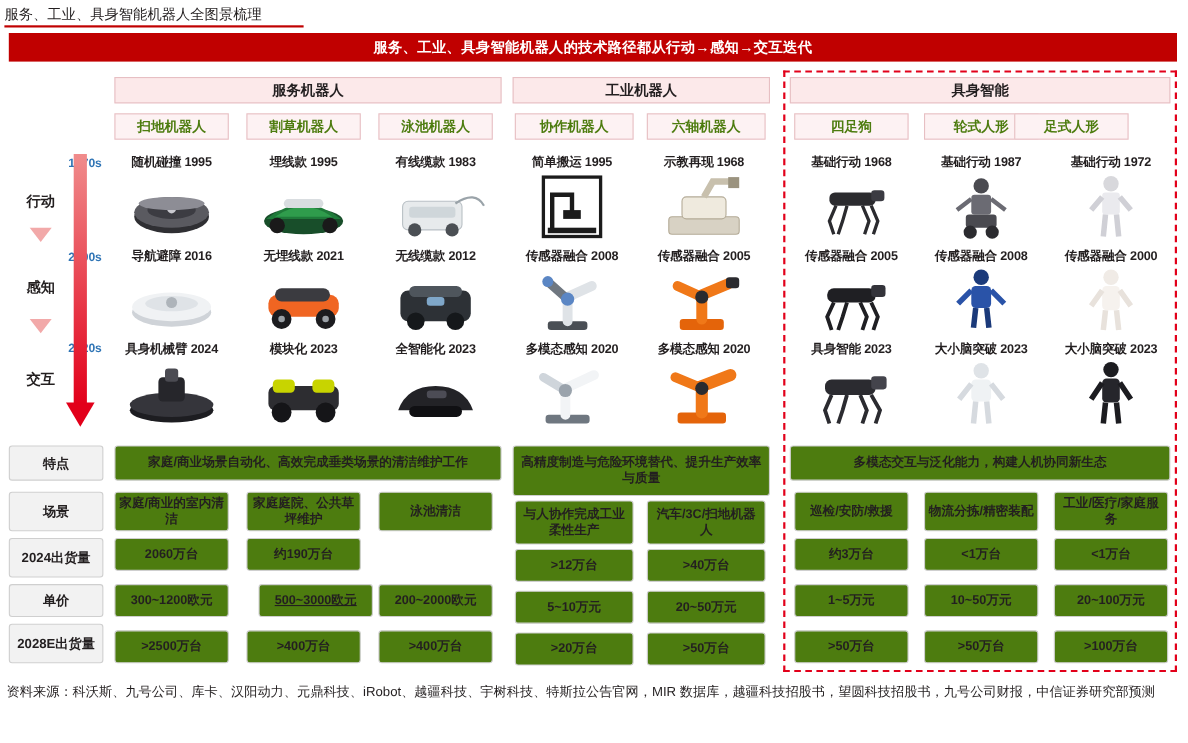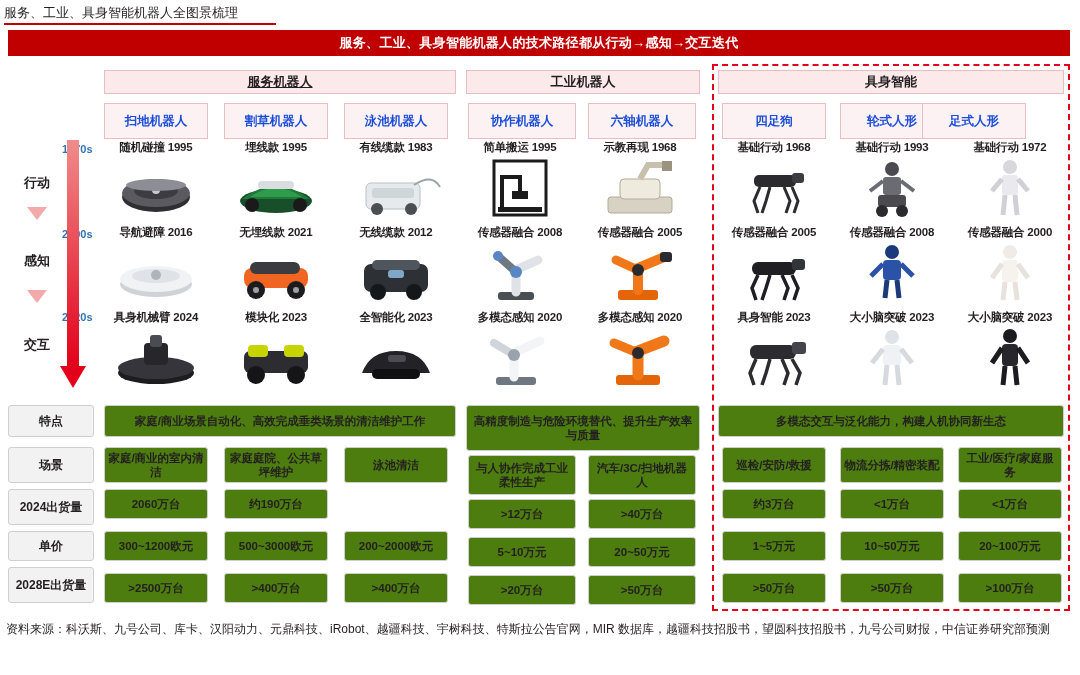--- a/index.html
+++ b/index.html
@@ -61,29 +61,29 @@
     display: flex;
     align-items: center;
     justify-content: center;
     font-size: 13px;
     font-weight: bold;
     color: #231f20;
     box-sizing: border-box;
   }
   .subgrp {
     position: absolute;
-    height: 36px;
+    height: 24px;
     background: #fdf2f3;
     border: 1px solid #e7bfc3;
     display: flex;
     align-items: center;
     justify-content: center;
     font-size: 12.5px;
     font-weight: bold;
-    color: #1d4ed8;
+    color: #4d7c0f;
     box-sizing: border-box;
   }
   
   .dashbox {
     position: absolute;
     left: 712px; top: 64px;
     width: 358px;
     height: 547px;
     border: 2px dashed #e2001a;
     box-sizing: border-box;
@@ -211,21 +211,21 @@
 
 <div class="page">
 
   <div class="doc-title">服务、工业、具身智能机器人全图景梳理</div>
   <div class="title-rule"></div>
 
   <div class="banner">服务、工业、具身智能机器人的技术路径都从行动→感知→交互迭代</div>
 
   <div class="dashbox"></div>
 
-  <div class="grp" style="left:104px; top:70px; width:352px;text-decoration:underline;">服务机器人</div>
+  <div class="grp" style="left:104px; top:70px; width:352px;">服务机器人</div>
   <div class="grp" style="left:466px; top:70px; width:234px;">工业机器人</div>
   <div class="grp" style="left:718px; top:70px; width:346px;">具身智能</div>
 
   <div class="subgrp" style="left:104px; top:103px; width:104px;">扫地机器人</div>
   <div class="subgrp" style="left:224px; top:103px; width:104px;">割草机器人</div>
   <div class="subgrp" style="left:344px; top:103px; width:104px;">泳池机器人</div>
 
   <div class="subgrp" style="left:468px; top:103px; width:108px;">协作机器人</div>
   <div class="subgrp" style="left:588px; top:103px; width:108px;">六轴机器人</div>
 
@@ -313,21 +313,21 @@
     <div class="cap">基础行动 1968</div>
     <div class="pic">
       <svg viewBox="0 0 104 62">
           <rect x="32" y="18" width="42" height="12" rx="5" fill="#2b2b2f"></rect>
           <rect x="70" y="16" width="12" height="10" rx="3" fill="#3b3b42"></rect>
           <path d="M38 30 L32 44 L36 56 M48 30 L44 44 L40 56 M62 30 L68 44 L64 56 M70 30 L76 44 L72 56" stroke="#2b2b2f" stroke-width="3" fill="none"></path>
         </svg>
     </div>
   </div>
   <div class="item wide" style="left:840px; top:140px;">
-    <div class="cap">基础行动 1993</div>
+    <div class="cap">基础行动 1987</div>
     <div class="pic">
       <svg viewBox="0 0 104 62">
           <circle cx="52" cy="12" r="7" fill="#4a4a50"></circle>
           <rect x="43" y="20" width="18" height="18" rx="3" fill="#6b6b73"></rect>
           <path d="M43 24 L30 34 M61 24 L74 34" stroke="#6b6b73" stroke-width="4"></path>
           <rect x="38" y="38" width="28" height="12" rx="3" fill="#4a4a50"></rect>
           <circle cx="42" cy="54" r="6" fill="#2b2b2f"></circle>
           <circle cx="62" cy="54" r="6" fill="#2b2b2f"></circle>
         </svg>
     </div>
@@ -550,21 +550,21 @@
 
   <div class="cell" style="left:104px; top:489px; width:104px; height:30px;">2060万台</div>
   <div class="cell" style="left:224px; top:489px; width:104px; height:30px;">约190万台</div>
   <div class="cell" style="left:468px; top:499px; width:108px; height:30px;">&gt;12万台</div>
   <div class="cell" style="left:588px; top:499px; width:108px; height:30px;">&gt;40万台</div>
   <div class="cell" style="left:722px; top:489px; width:104px; height:30px;">约3万台</div>
   <div class="cell" style="left:840px; top:489px; width:104px; height:30px;">&lt;1万台</div>
   <div class="cell" style="left:958px; top:489px; width:104px; height:30px;">&lt;1万台</div>
 
   <div class="cell" style="left:104px; top:531px; width:104px; height:30px;">300~1200欧元</div>
-  <div class="cell" style="left:224px; top:531px; width:104px; height:30px;">500~3000欧元</div>
+  <div class="cell" style="left:235px; top:531px; width:104px; height:30px;text-decoration:underline;">500~3000欧元</div>
   <div class="cell" style="left:344px; top:531px; width:104px; height:30px;">200~2000欧元</div>
   <div class="cell" style="left:468px; top:537px; width:108px; height:30px;">5~10万元</div>
   <div class="cell" style="left:588px; top:537px; width:108px; height:30px;">20~50万元</div>
   <div class="cell" style="left:722px; top:531px; width:104px; height:30px;">1~5万元</div>
   <div class="cell" style="left:840px; top:531px; width:104px; height:30px;">10~50万元</div>
   <div class="cell" style="left:958px; top:531px; width:104px; height:30px;">20~100万元</div>
 
   <div class="cell" style="left:104px; top:573px; width:104px; height:30px;">&gt;2500万台</div>
   <div class="cell" style="left:224px; top:573px; width:104px; height:30px;">&gt;400万台</div>
   <div class="cell" style="left:344px; top:573px; width:104px; height:30px;">&gt;400万台</div>

